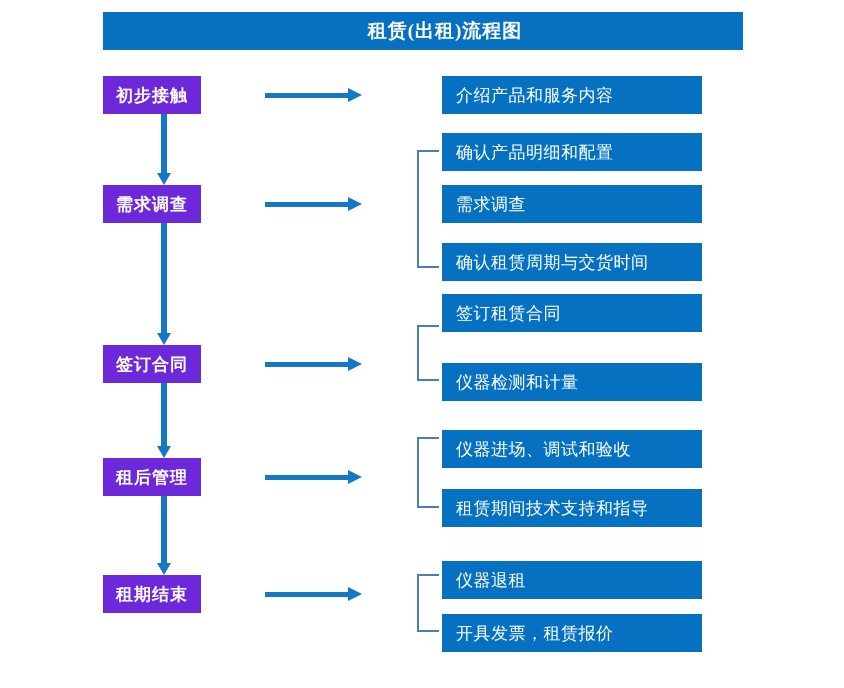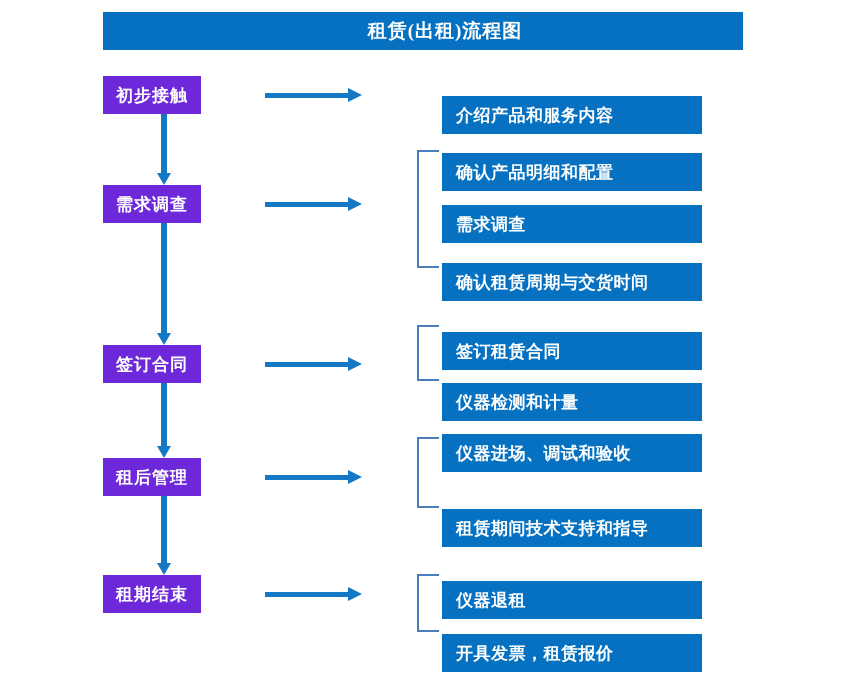--- a/index.html
+++ b/index.html
@@ -59,25 +59,24 @@
   .detail-box {
     position: absolute;
     left: 442px;
     width: 260px;
     height: 38px;
     background: #0571c0;
     color: #ffffff;
     display: flex;
     align-items: center;
     font-size: 17px;
-    font-weight: bold;
+    font-weight: normal;
     padding-left: 14px;
     box-sizing: border-box;
     letter-spacing: 0.5px;
-    margin-top: 20px;
   }
 
   
   .h-arrow {
     position: absolute;
     left: 265px;
     width: 97px;
     height: 14px;
   }
   .h-arrow .shaft {
@@ -144,23 +143,23 @@
   <div class="stage-box" style="top:76px">初步接触</div>
   <div class="stage-box" style="top:185px">需求调查</div>
   <div class="stage-box" style="top:458px">租后管理</div>
   <div class="stage-box" style="top:345px">签订合同</div>
   <div class="stage-box" style="top:575px">租期结束</div>
 
   <div class="detail-box" style="top:76px">介绍产品和服务内容</div>
   <div class="detail-box" style="top:133px">确认产品明细和配置</div>
   <div class="detail-box" style="top:185px">需求调查</div>
   <div class="detail-box" style="top:243px">确认租赁周期与交货时间</div>
-  <div class="detail-box" style="top:312px">签订租赁合同</div>
+  <div class="detail-box" style="top:294px">签订租赁合同</div>
   <div class="detail-box" style="top:363px">仪器检测和计量</div>
-  <div class="detail-box" style="top:414px">仪器进场、调试和验收</div>
+  <div class="detail-box" style="top:430px">仪器进场、调试和验收</div>
   <div class="detail-box" style="top:489px">租赁期间技术支持和指导</div>
   <div class="detail-box" style="top:561px">仪器退租</div>
   <div class="detail-box" style="top:614px">开具发票，租赁报价</div>
 
   <div class="h-arrow" style="top:88px">
     <div class="shaft"></div>
     <div class="head"></div>
   </div>
   <div class="h-arrow" style="top:197px">
     <div class="shaft"></div>

